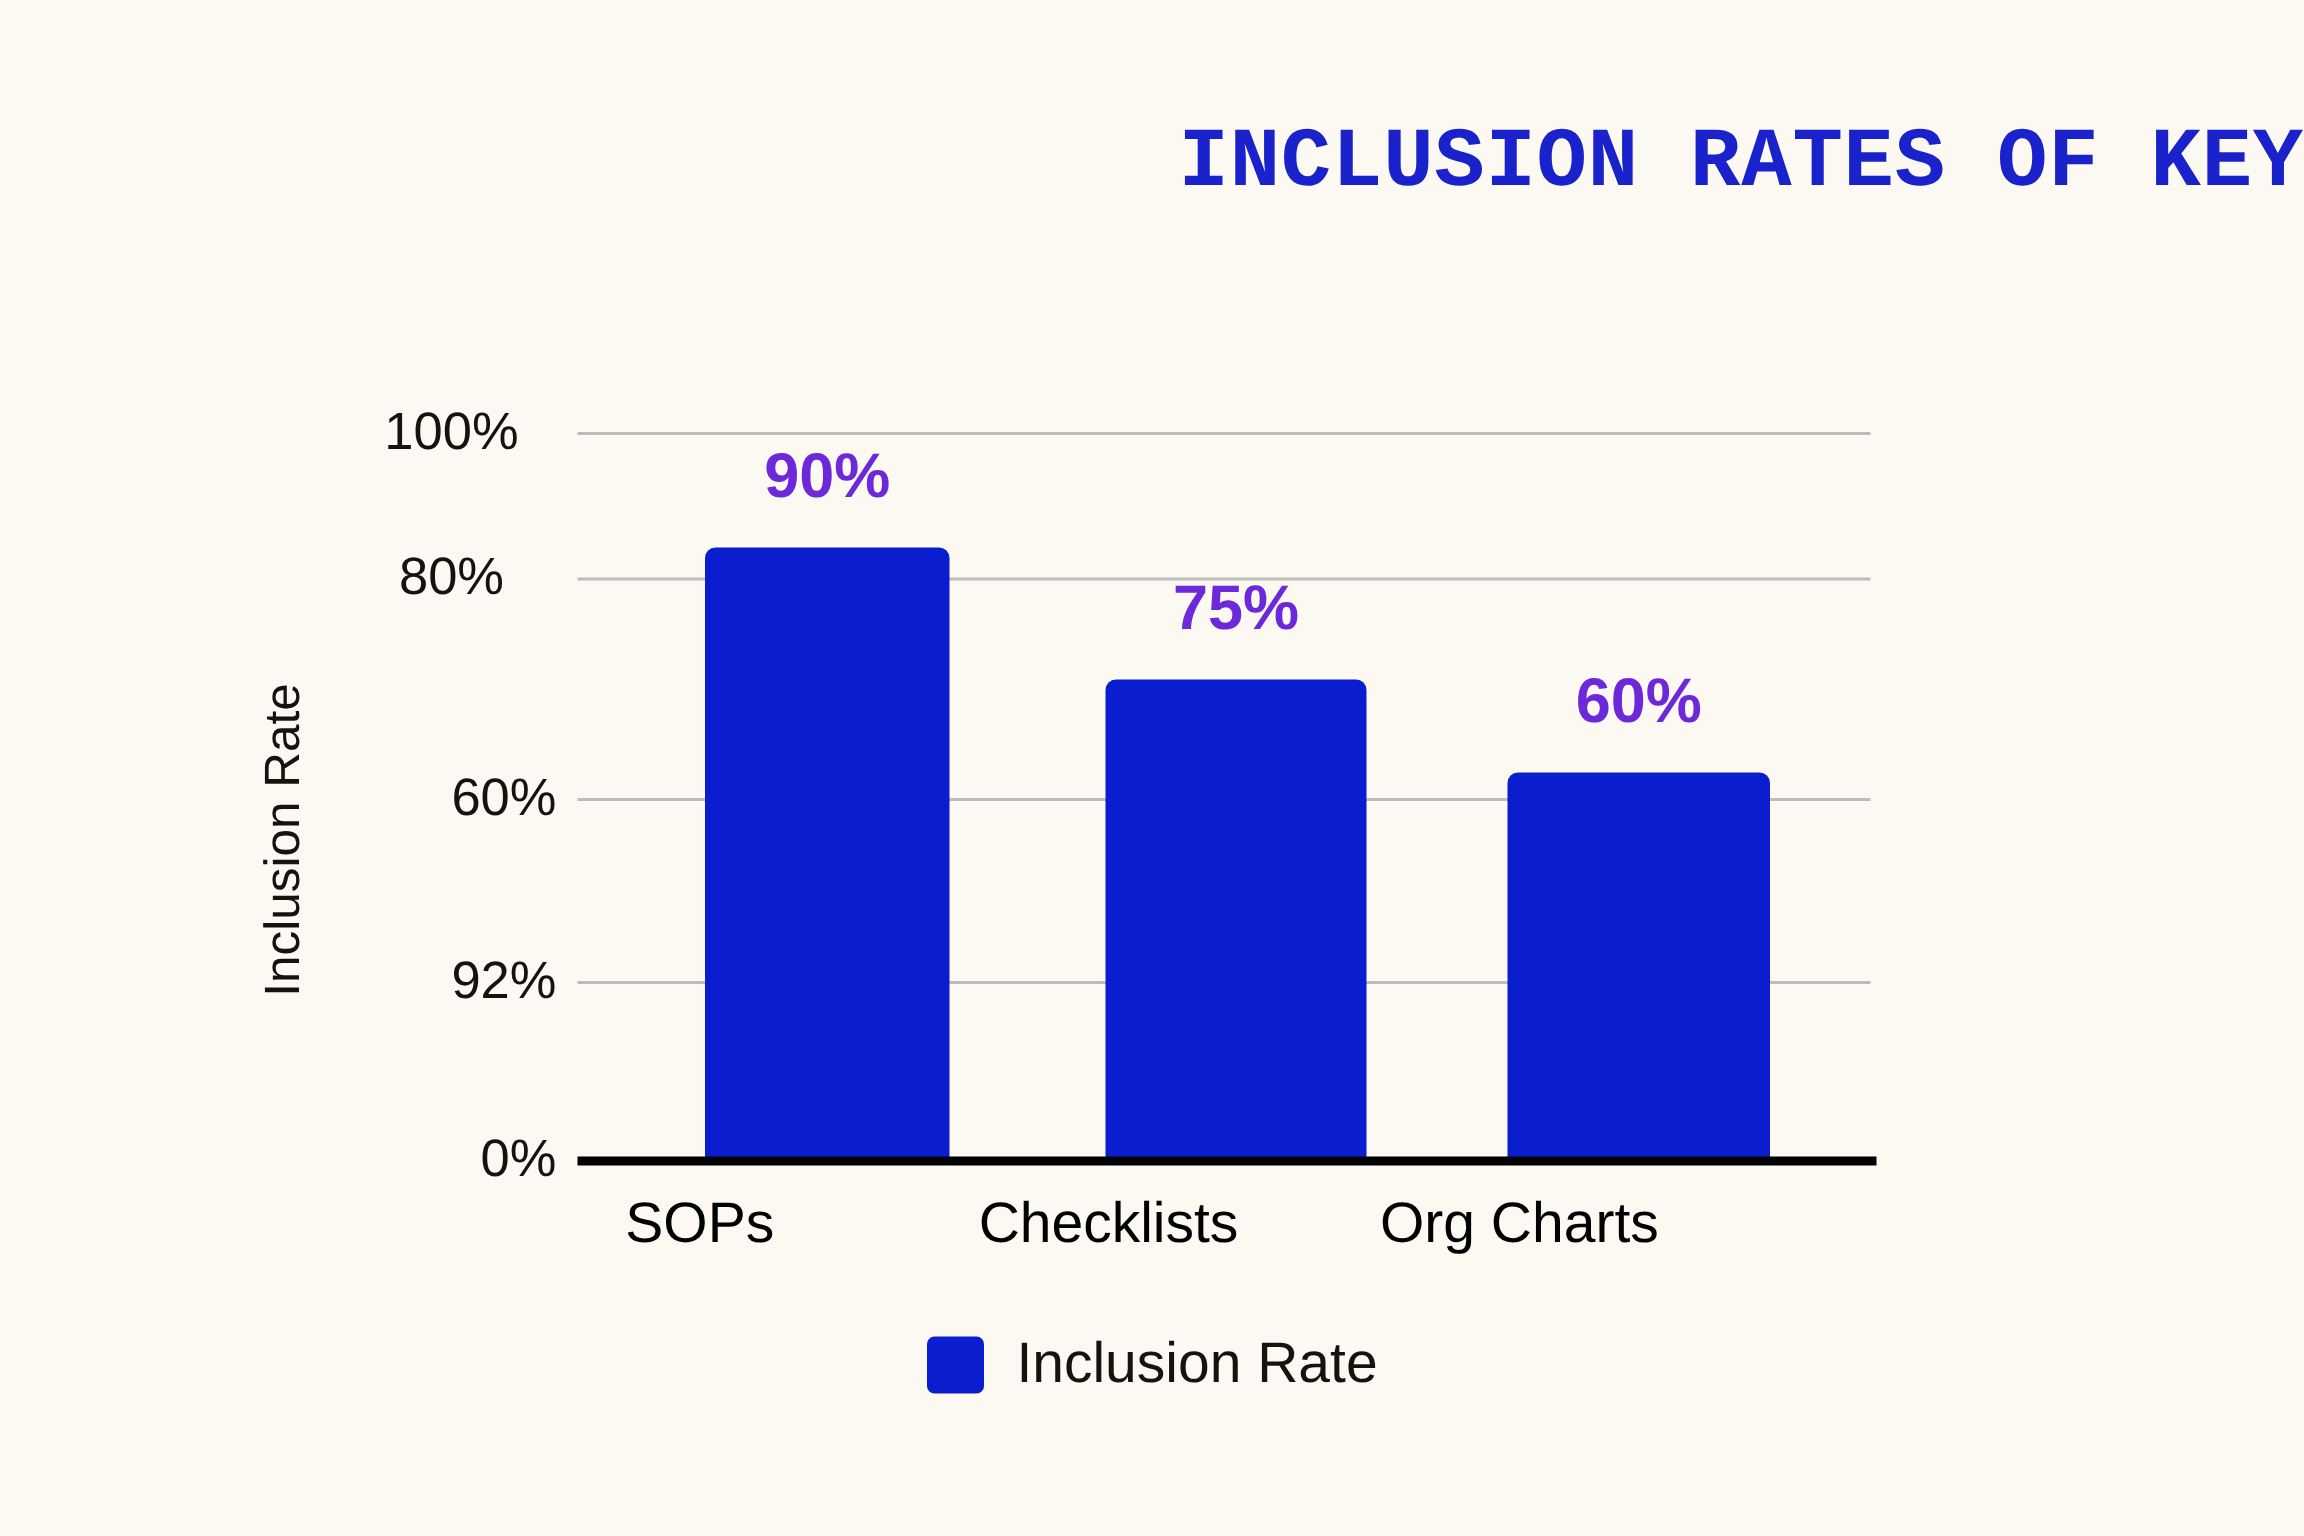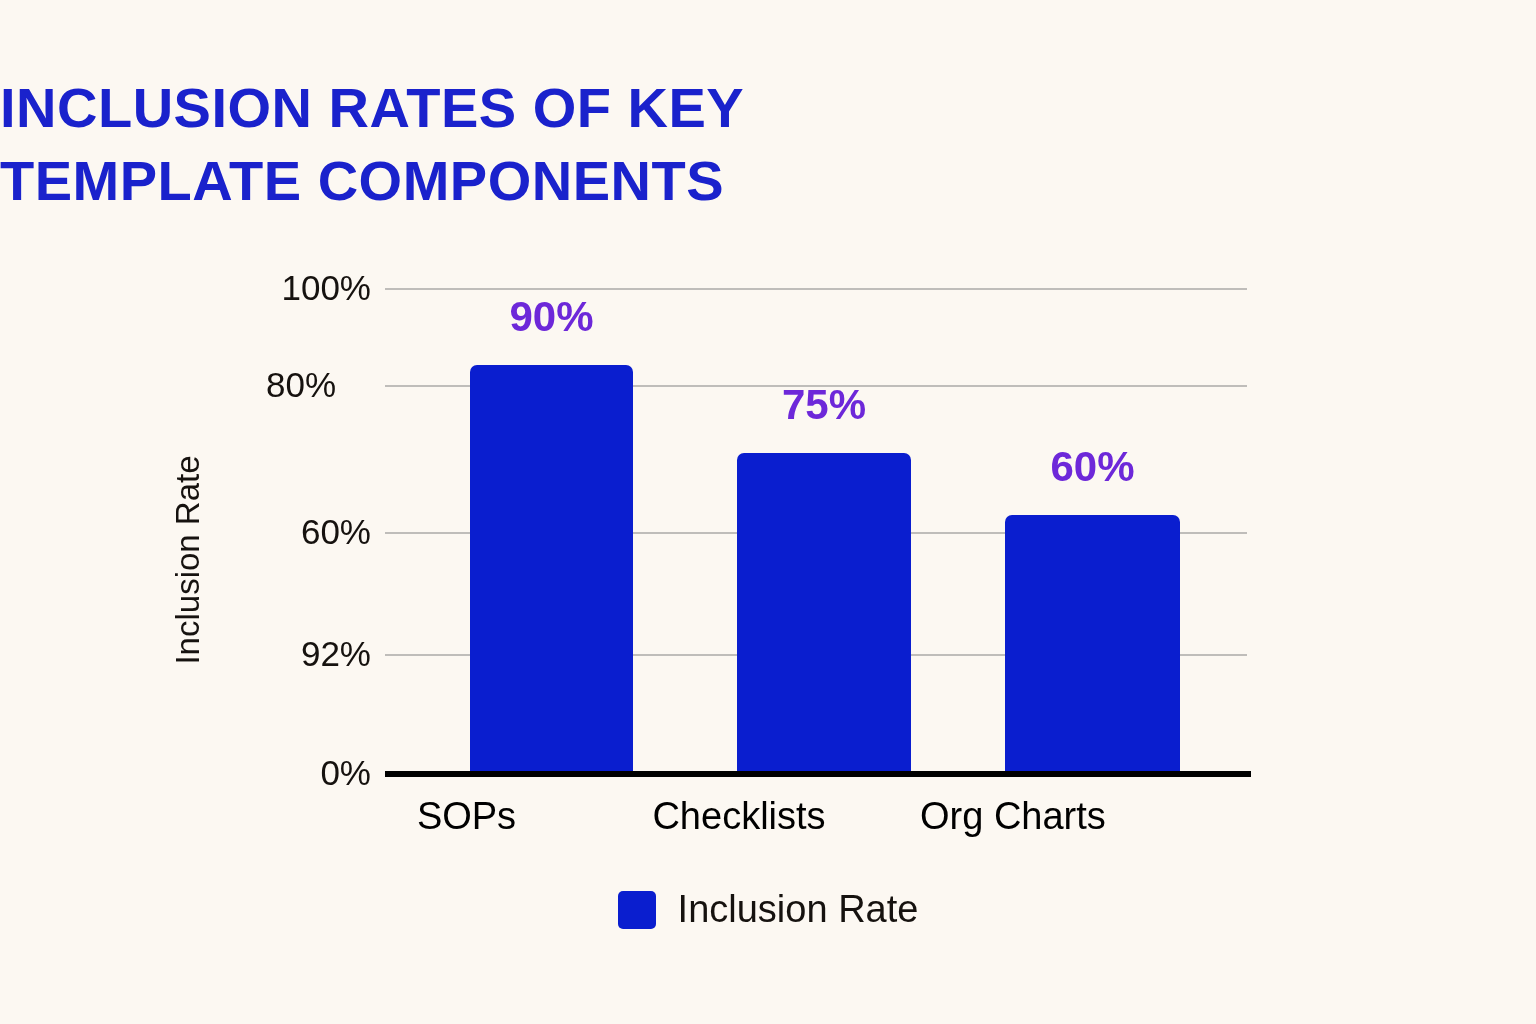--- a/index.html
+++ b/index.html
@@ -19,28 +19,28 @@
     position: absolute;
     inset: 0;
   }
 
   
   #chart-title {
     position: absolute;
     left: 0;
     top: 72px;
     width: 1536px;
-    text-align: left;
+    text-align: right;
     color: #1A22CC;
     font-weight: bold;
     font-size: 56px;
     line-height: 1.30;
     letter-spacing: 0.5px;
     text-transform: uppercase;
-    font-family: Liberation Sans, sans-serif;
+    font-family: Liberation Mono, monospace;
   }
   #chart-title .tline { display: block; }
 
   
   #plot-area {
     position: absolute;
     left: 385px;
     top: 288px;
     width: 862px;
     height: 487px;
@@ -150,26 +150,25 @@
     font-family: "Liberation Sans", sans-serif;
   }
 </style>
 </head>
 <body>
 
 <div id="chart-root">
 
   <div id="chart-title">
     <span class="tline">INCLUSION RATES OF KEY</span>
-    <span class="tline">TEMPLATE COMPONENTS</span>
   </div>
 
   <div id="y-axis-title">Inclusion Rate</div>
 
-  <div class="ytick" style="top:288px;">100%</div>
+  <div class="ytick" style="top:288px;text-align:center;">100%</div>
   <div class="ytick" style="top:385px;text-align:center;">80%</div>
   <div class="ytick" style="top:532px;">60%</div>
   <div class="ytick" style="top:654px;">92%</div>
   <div class="ytick" style="top:773px;">0%</div>
 
   <div id="plot-area">
 
     <div class="gridline" style="top:0px;"></div>
     <div class="gridline" style="top:97px;"></div>
     <div class="gridline" style="top:244px;"></div>

